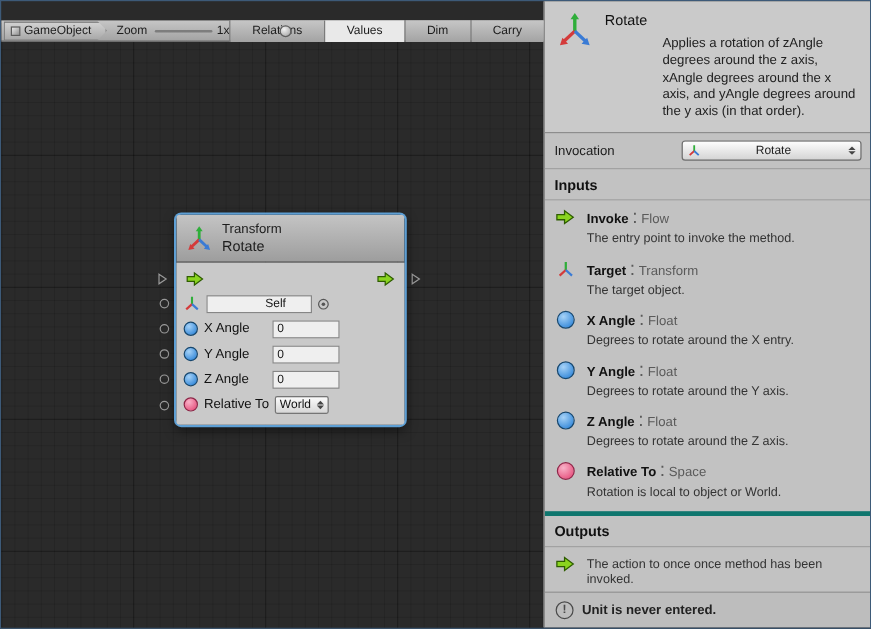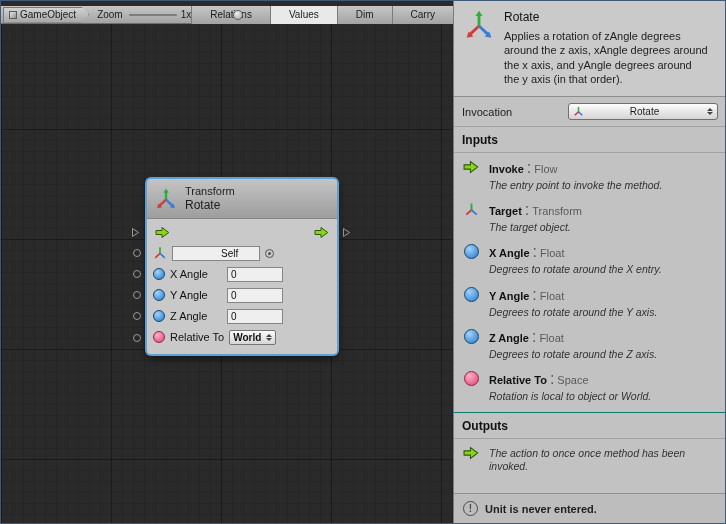--- a/index.html
+++ b/index.html
@@ -6,21 +6,21 @@
   html,body { width:726px; height:524px; overflow:hidden; }
   body {
     font-family:"Liberation Sans", sans-serif;
     background:#2a2a2a;
     position:relative;
     border:1px solid #3d5a78;
   }
 
   
   .toolbar {
-    position:absolute; top:5px; left:0; width:452px; height:18px;
+    position:absolute; top:16px; left:0; width:452px; height:18px;
     background:linear-gradient(#c6c6c6,#a3a3a3);
     border-bottom:1px solid #6e6e6e;
     display:flex; align-items:center; font-size:10px; color:#1c1c1c;
     padding-left:2px; z-index:5;
   }
   .breadcrumb {
     display:inline-flex; align-items:center; gap:3px; height:16px;
     background:linear-gradient(#d2d2d2,#a8a8a8);
     padding:0 12px 0 5px;
     clip-path:polygon(0 0, calc(100% - 8px) 0, 100% 50%, calc(100% - 8px) 100%, 0 100%);
@@ -88,21 +88,21 @@
     background:#efefef; border:1px solid #868686; height:15px;
     font-size:10px; color:#111; display:flex; align-items:center;
     padding:0 3px; font-family:"Liberation Sans", sans-serif;
   }
   .self-field { width:88px;padding-left:48px; }
   input.field { width:56px; }
   .row-label { min-width:52px; }
   .dropdown-sm {
     display:flex; align-items:center; gap:3px; height:15px;
     background:linear-gradient(#fbfbfb,#d6d6d6); border:1px solid #757575;
-    border-radius:2px; padding:0 3px; font-size:10px; color:#111; cursor:default;font-weight:bold;
+    border-radius:2px; padding:0 3px; font-size:10px; color:#111; cursor:default;
   }
   .picker-icon {
     width:9px; height:9px; border:1px solid #555; border-radius:50%;
     position:relative;
   }
   .picker-icon::after {
     content:""; position:absolute; left:2px; top:2px; width:3px; height:3px;
     background:#555; border-radius:50%;
   }
 
@@ -127,42 +127,42 @@
   .inspector {
     position:absolute; top:0; left:452px; width:273px; height:522px;
     background:#c2c2c2; border-left:1px solid #7c7c7c;
     display:flex; flex-direction:column; color:#1c1c1c; overflow:hidden;
   }
   .insp-header {
     background:#cacaca; border-bottom:1px solid #8d8d8d;
     display:flex; gap:10px; padding:9px 8px 10px 10px;
   }
   .insp-title { font-size:12px; color:#111; margin-bottom:5px; }
-  .insp-desc { font-size:11px; line-height:1.3; color:#222; max-width:205px; }
+  .insp-desc { font-size:11px; line-height:1.3; color:#222; max-width:205px;margin-left:48px; }
   .invocation-row {
     display:flex; align-items:center; justify-content:space-between;
     padding:6px 8px; border-bottom:1px solid #a2a2a2; font-size:11px;
   }
   .dropdown-lg {
     display:flex; align-items:center; width:150px; height:17px;
     background:linear-gradient(#fdfdfd,#d4d4d4); border:1px solid #6f6f6f;
     border-radius:3px; padding:0 4px; font-size:10px; gap:4px; cursor:default;
   }
   .dropdown-lg .dd-text { flex:1; text-align:center; }
   .section-heading {
     font-size:12px; font-weight:bold; color:#111;
     padding:6px 8px 5px; border-bottom:1px solid #a2a2a2;
   }
-  .section-heading.bordered-top { border-top:1px solid #0f766e; }
+  .section-heading.bordered-top { border-top:4px solid #0f766e; }
   .entry { display:flex; gap:9px; padding:6px 8px 3px; align-items:flex-start; }
   .entry-icon { flex:none; width:18px; display:flex; justify-content:center; padding-top:1px; }
   .entry-name { font-size:11px; font-weight:bold; color:#111; }
   .entry-type { font-size:11px; color:#5a5a5a; }
   .sep { margin:0 3px; color:#5a5a5a; }
-  .entry-desc { font-size:10.5px; color:#333; margin-top:2px; line-height:1.25; max-width:215px;font-style:italic; }
+  .entry-desc { font-size:10.5px; color:#333; margin-top:2px; line-height:1.25; max-width:215px; }
   .spacer { flex:1; }
   .warning-bar {
     height:30px; border-top:1px solid #939393; background:#bdbdbd;
     display:flex; align-items:center; gap:7px; padding:0 9px;
     font-size:11px; font-weight:bold; color:#222;
   }
   .warn-icon {
     width:15px; height:15px; border:1.5px solid #4a4a4a; border-radius:50%;
     display:flex; align-items:center; justify-content:center;
     font-size:10px; font-weight:bold; color:#4a4a4a; flex:none;

